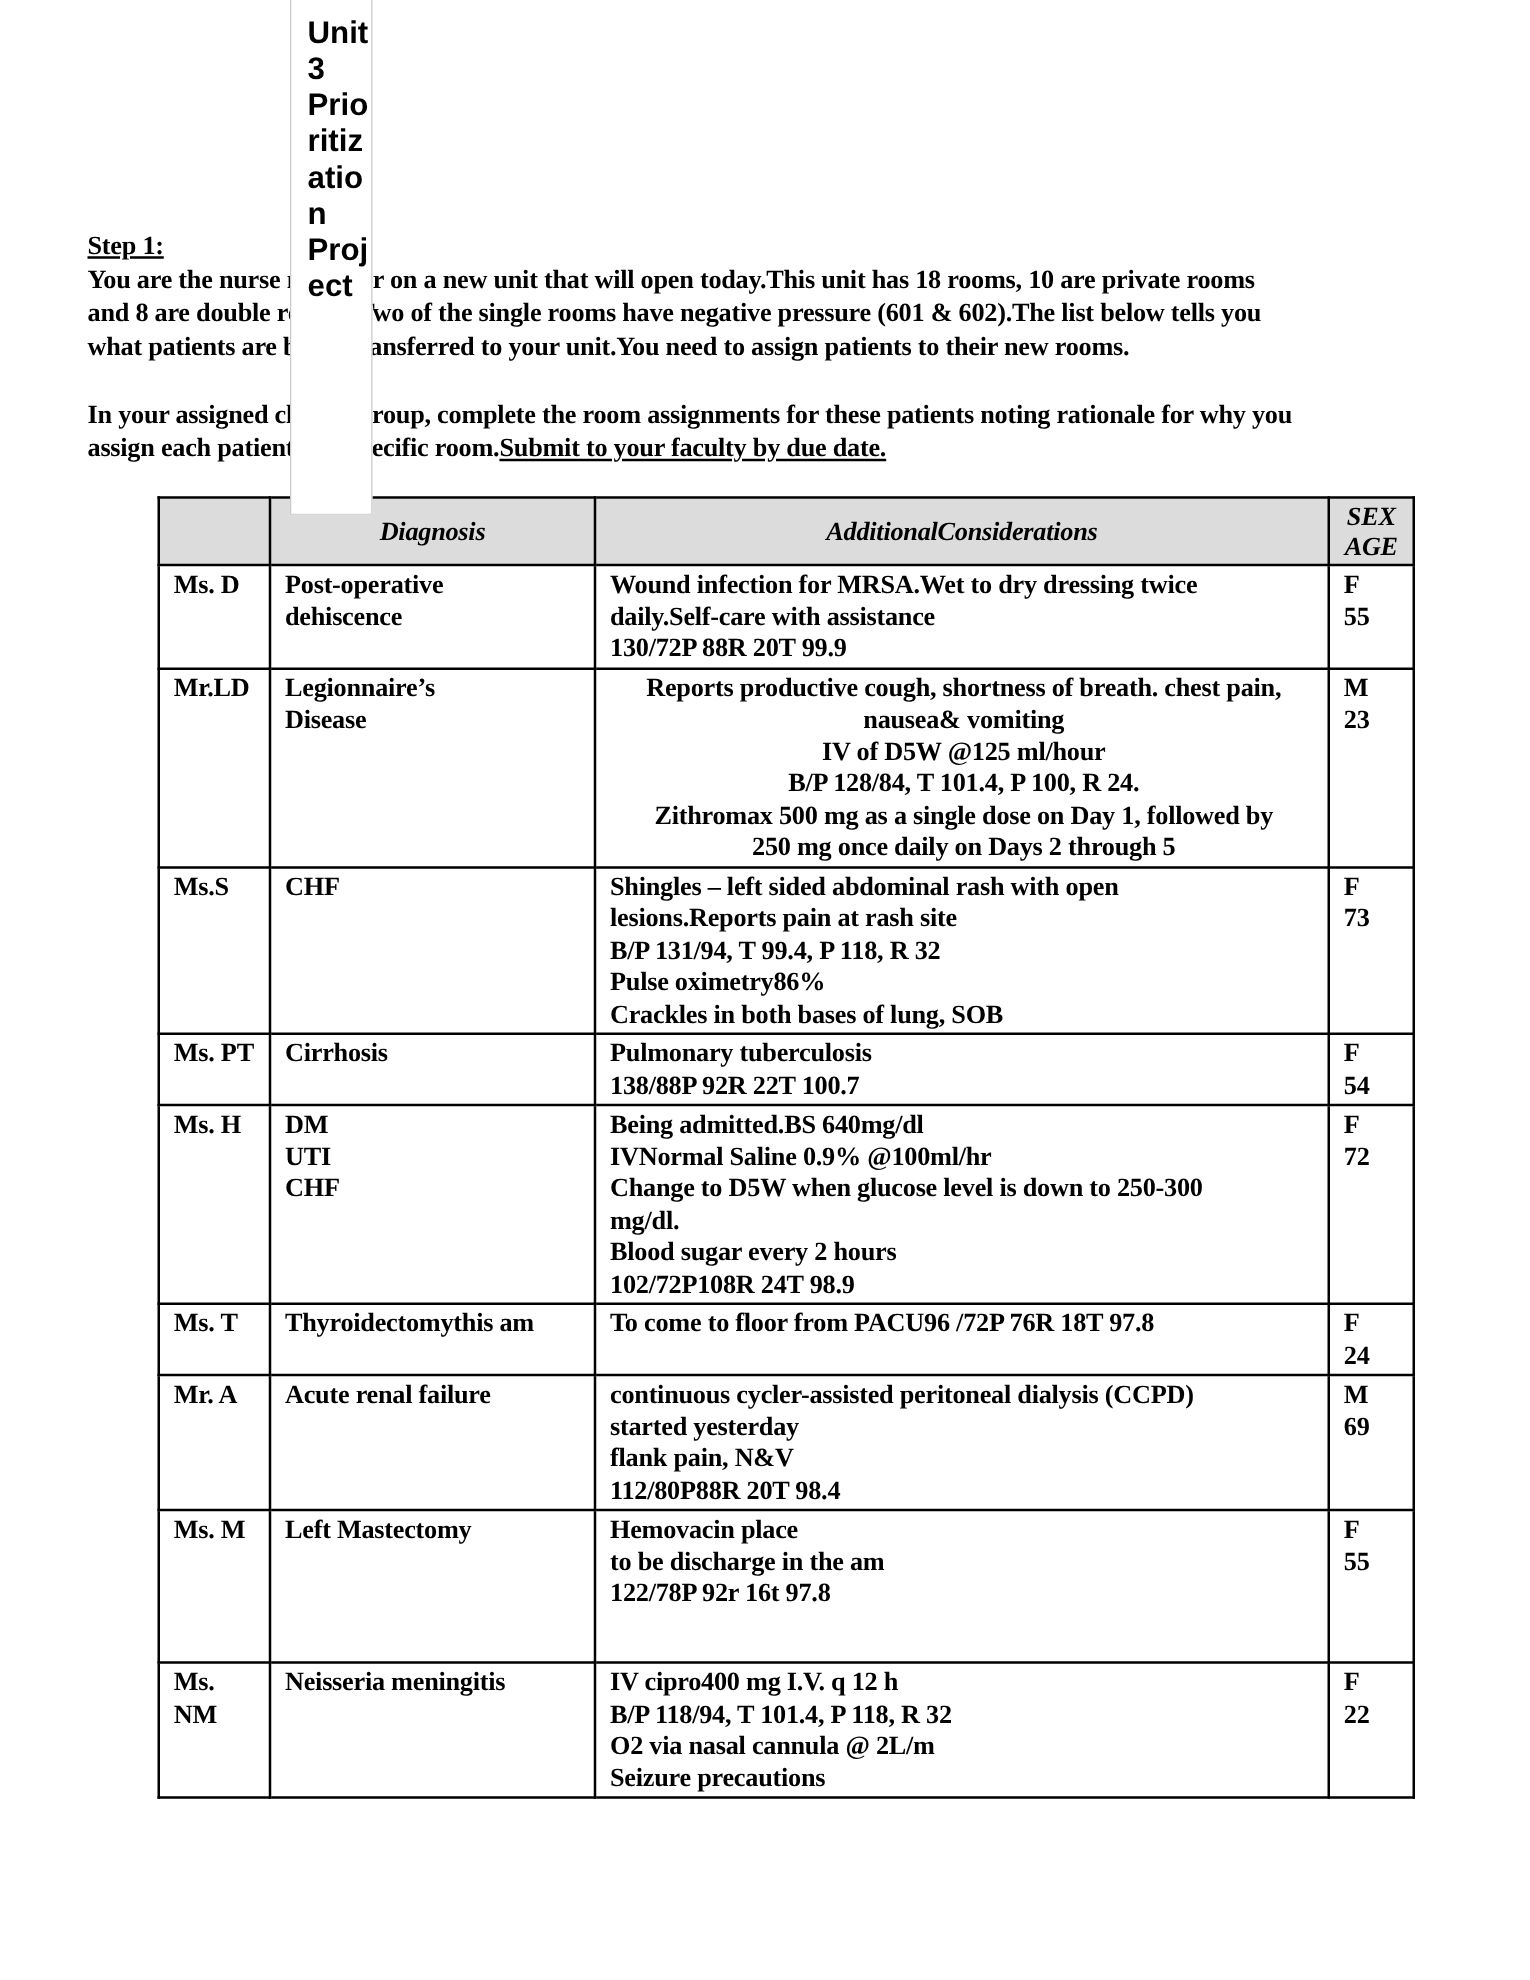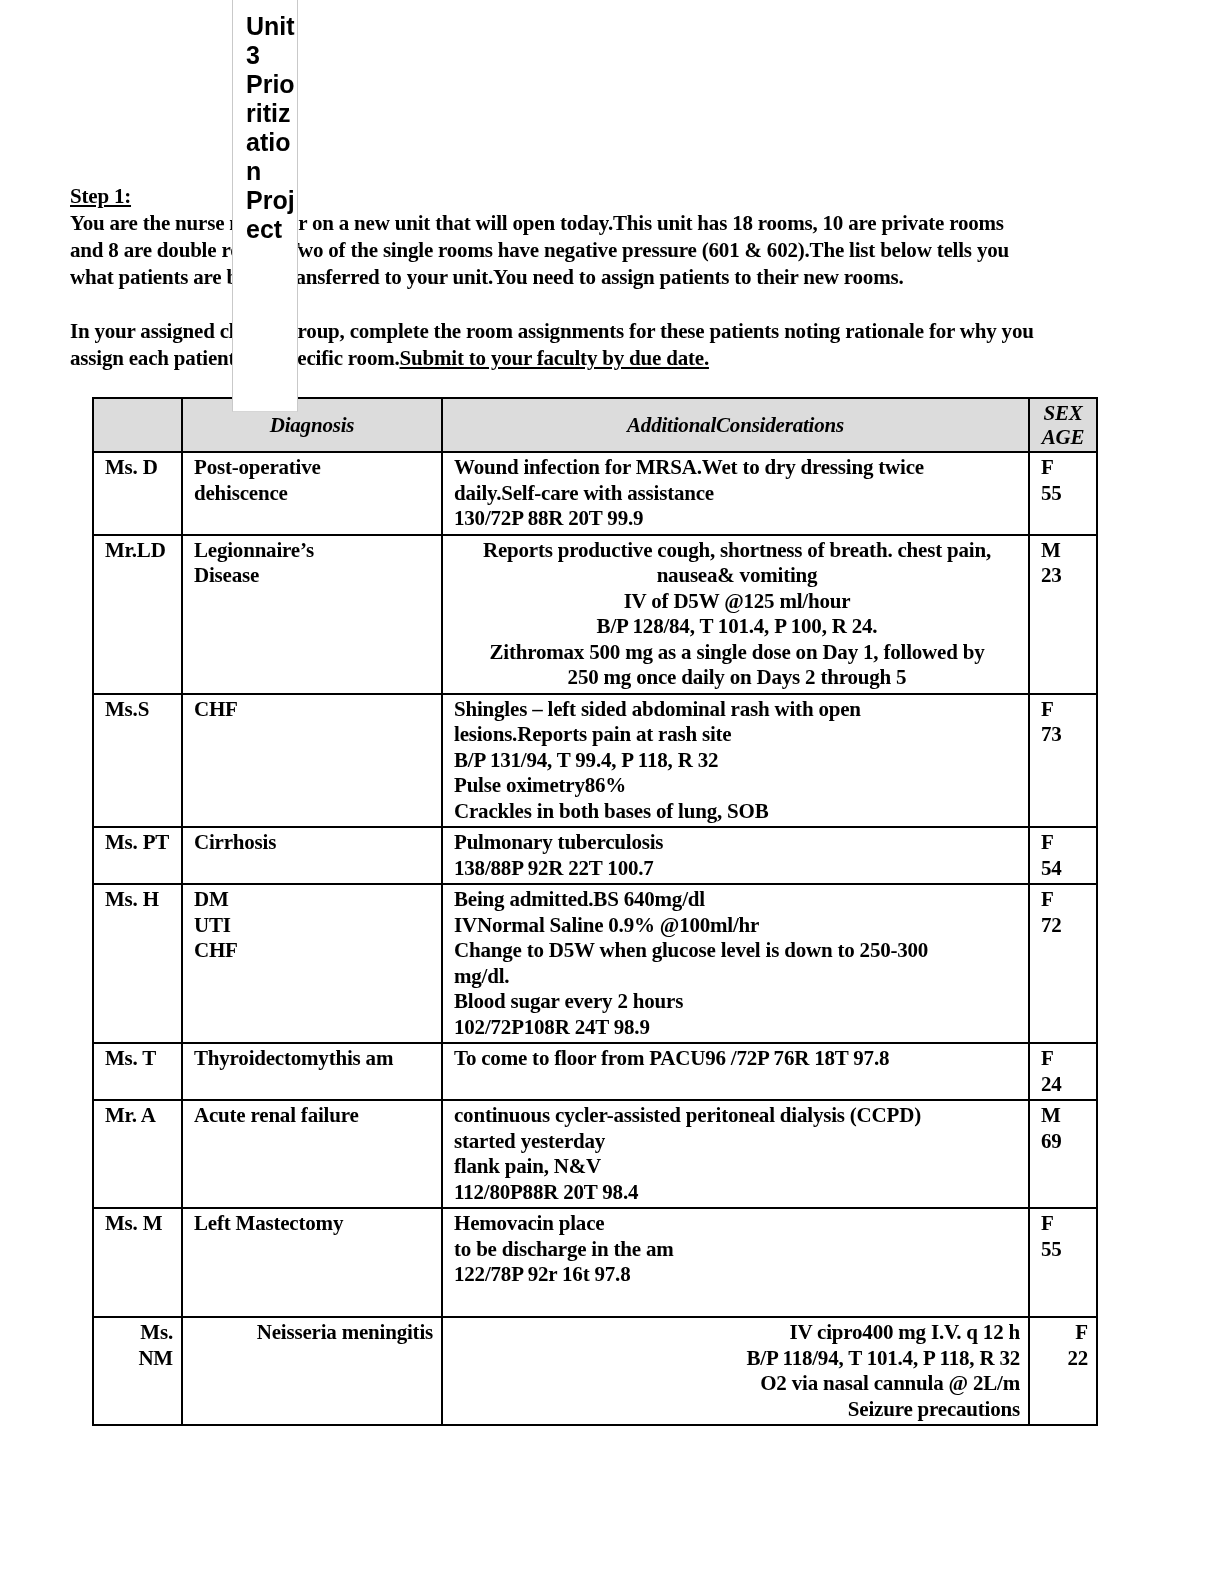--- a/index.html
+++ b/index.html
@@ -30,40 +30,40 @@
   }
   .textbox-inner{
     padding:12px 0 0 13px;
     font-family:"Liberation Sans","DejaVu Sans",sans-serif;
     font-weight:bold;font-size:25px;line-height:29px;color:#000;
     white-space:pre-line;
   }
 
   
   table.ptable{
-    position:absolute;left:92px;top:397px;width:1004px;
+    position:absolute;left:126px;top:397px;width:1004px;
     border-collapse:collapse;table-layout:fixed;z-index:2;border-radius:27px;
   }
   .ptable td,.ptable th{
     border:2px solid #000;vertical-align:top;
     padding:2px 8px 2px 11px;
     font-size:21px;line-height:25.5px;letter-spacing:-0.2px;
     font-weight:bold;white-space:pre-line;overflow:hidden;
     box-sizing:border-box;
   }
   .ptable thead th{
     background:#dcdcdc;text-align:center;vertical-align:middle;
     font-style:italic;line-height:24px;padding:2px 4px;
   }
   .cell-reg{font-weight:normal;letter-spacing:0;text-align:center;}
   tr.hr{height:50px;}
   tr.r0{height:106px;} tr.r1{height:77px;padding-left:40px;}  tr.r2{height:151px;}
   tr.r3{height:129px;} tr.r4{height:53px;margin-left:21px;}  tr.r5{height:158px;}
-  tr.r6{height:52px;}  tr.r7{height:101px;} tr.r8{height:109px;}
-  tr.r9{height:96px;text-align:right;}
+  tr.r6{height:52px;}  tr.r7{height:101px;} tr.r8{height:122px;}
+  tr.r9{height:96px;}
 </style>
 </head>
 <body>
 
 <div class="page">
 
   <div class="intro">
     <div class="pline"><span class="step">Step 1:</span></div>
     <div class="pline">You are the nurse manager on a new unit that will open today.This unit has 18 rooms, 10 are private rooms</div>
     <div class="pline">and 8 are double rooms. Two of the single rooms have negative pressure (601 &amp; 602).The list below tells you</div>

